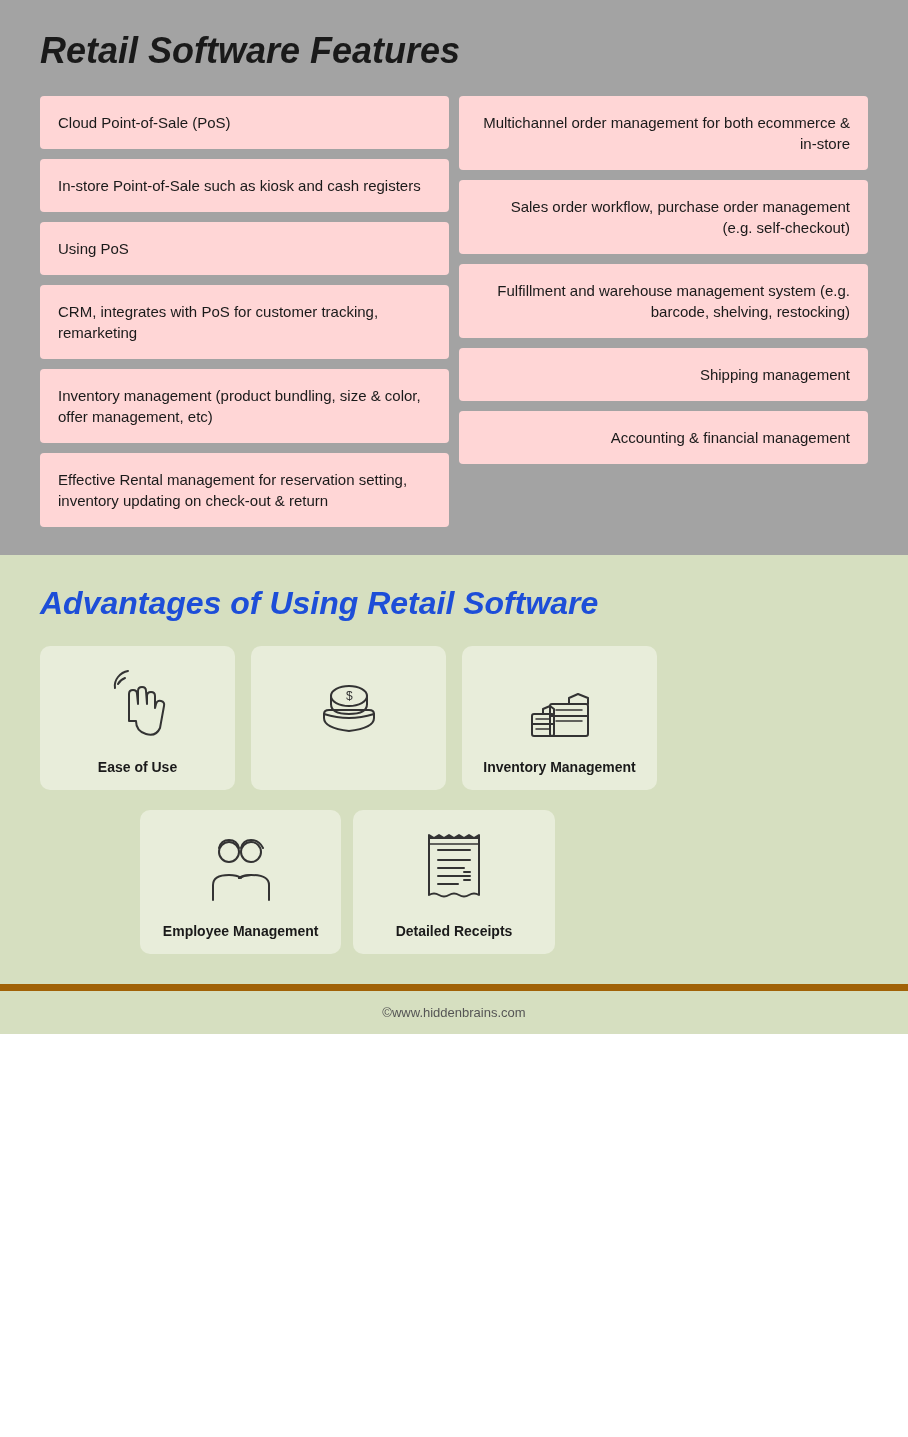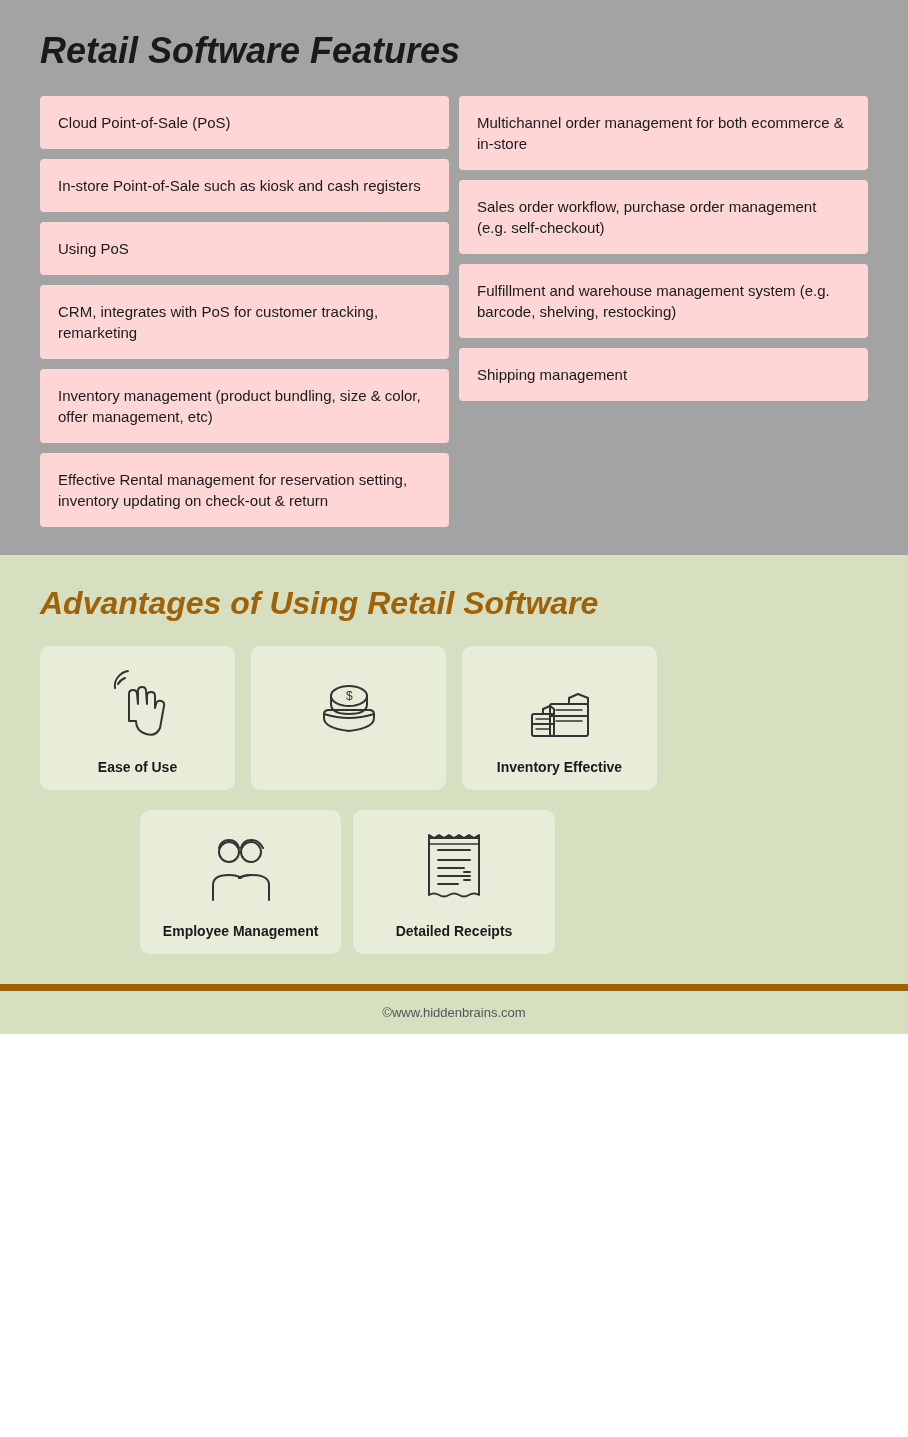--- a/index.html
+++ b/index.html
@@ -36,21 +36,21 @@
     }
 
     
     .bottom-section {
       background: #d6dfc0;
       padding: 30px 40px 30px 40px;
     }
     .advantages-title {
       font-size: 32px;
       font-weight: 900;
-      color: #a16207;
+      color: #1d4ed8;
       margin-bottom: 24px;
       font-style: italic;
     }
     .advantages-row {
       display: grid;
       grid-template-columns: repeat(4, 1fr);
       gap: 16px;
       margin-bottom: 20px;
     }
     .advantages-row-2 {
@@ -111,25 +111,26 @@
 
     <div style="display:flex;flex-direction:column;gap:10px;" id="left-col">
         <div class="feature-card">Cloud Point-of-Sale (PoS)</div>
         <div class="feature-card">In-store Point-of-Sale such as kiosk and cash registers</div>
         <div class="feature-card">Using PoS</div>
         <div class="feature-card">CRM, integrates with PoS for customer tracking, remarketing</div>
         <div class="feature-card">Inventory management (product bundling, size &amp; color, offer management, etc)</div>
         <div class="feature-card">Effective Rental management for reservation setting, inventory updating on check-out &amp; return</div>
       </div>
 
-    <div style="display:flex;flex-direction:column;gap:10px;" id="right-col">
+    <div style="display:flex;flex-direction:column;gap:10px;text-align:right;" id="right-col">
         <div class="feature-card">Multichannel order management for both ecommerce &amp; in-store</div>
         <div class="feature-card">Sales order workflow, purchase order management (e.g. self-checkout)</div>
         <div class="feature-card">Fulfillment and warehouse management system (e.g. barcode, shelving, restocking)</div>
         <div class="feature-card">Shipping management</div>
+        <div class="feature-card">Accounting &amp; financial management</div>
       </div>
   </div>
 </div>
 
 <div class="bottom-section">
   <h2 class="advantages-title">Advantages of Using Retail Software</h2>
 
   <div class="advantages-row" id="adv-row1">
       <div class="advantage-card">
       <div class="advantage-icon">
@@ -169,21 +170,21 @@
         <rect x="12" y="48" width="22" height="22" rx="2" stroke="#333" stroke-width="2"></rect>
         <path d="M12 58 L34 58" stroke="#333" stroke-width="2"></path>
         <path d="M23 48 L23 43 L30 40 L34 43 L34 48" stroke="#333" stroke-width="2" fill="none"></path>
 
         <line x1="36" y1="44" x2="62" y2="44" stroke="#333" stroke-width="1.5"></line>
         <line x1="36" y1="55" x2="62" y2="55" stroke="#333" stroke-width="1.5"></line>
         <line x1="16" y1="53" x2="30" y2="53" stroke="#333" stroke-width="1.5"></line>
         <line x1="16" y1="63" x2="30" y2="63" stroke="#333" stroke-width="1.5"></line>
       </svg>
       </div>
-      <div class="advantage-label">Inventory Effective</div>
+      <div class="advantage-label">Inventory Management</div>
     </div>
     </div>
   <div class="advantages-row-2" id="adv-row2">
       <div class="advantage-card">
       <div class="advantage-icon">
         <svg viewBox="0 0 80 80" width="80" height="80">
 
         <circle cx="28" cy="22" r="10" stroke="#333" stroke-width="2"></circle>
         <path d="M12 70 L12 55 Q12 45 28 45 Q36 45 40 48" stroke="#333" stroke-width="2" fill="none"></path>
 

